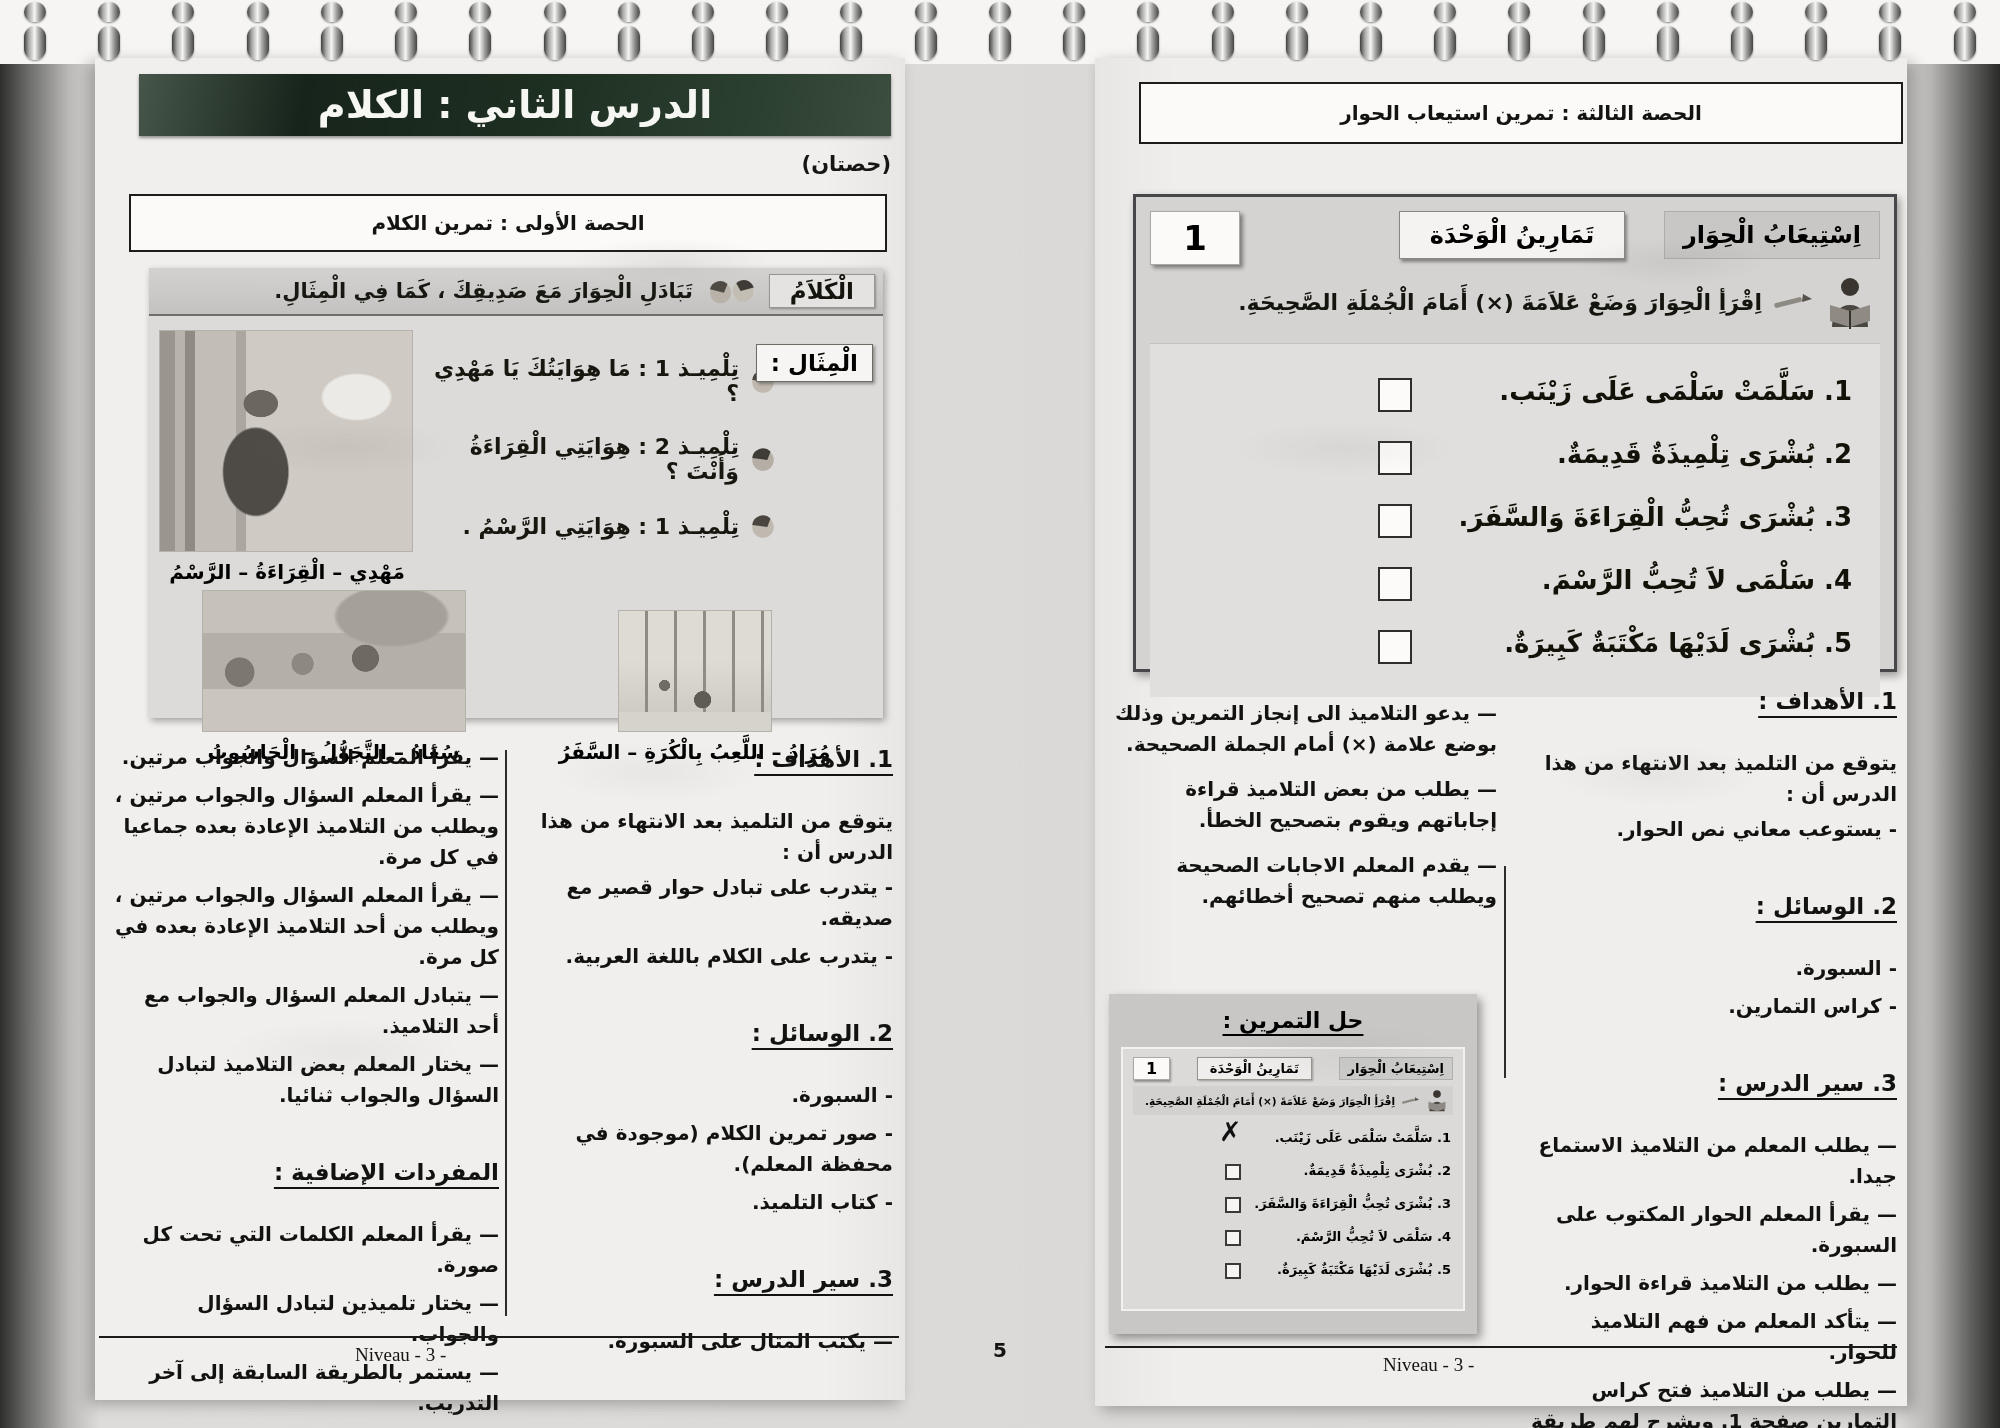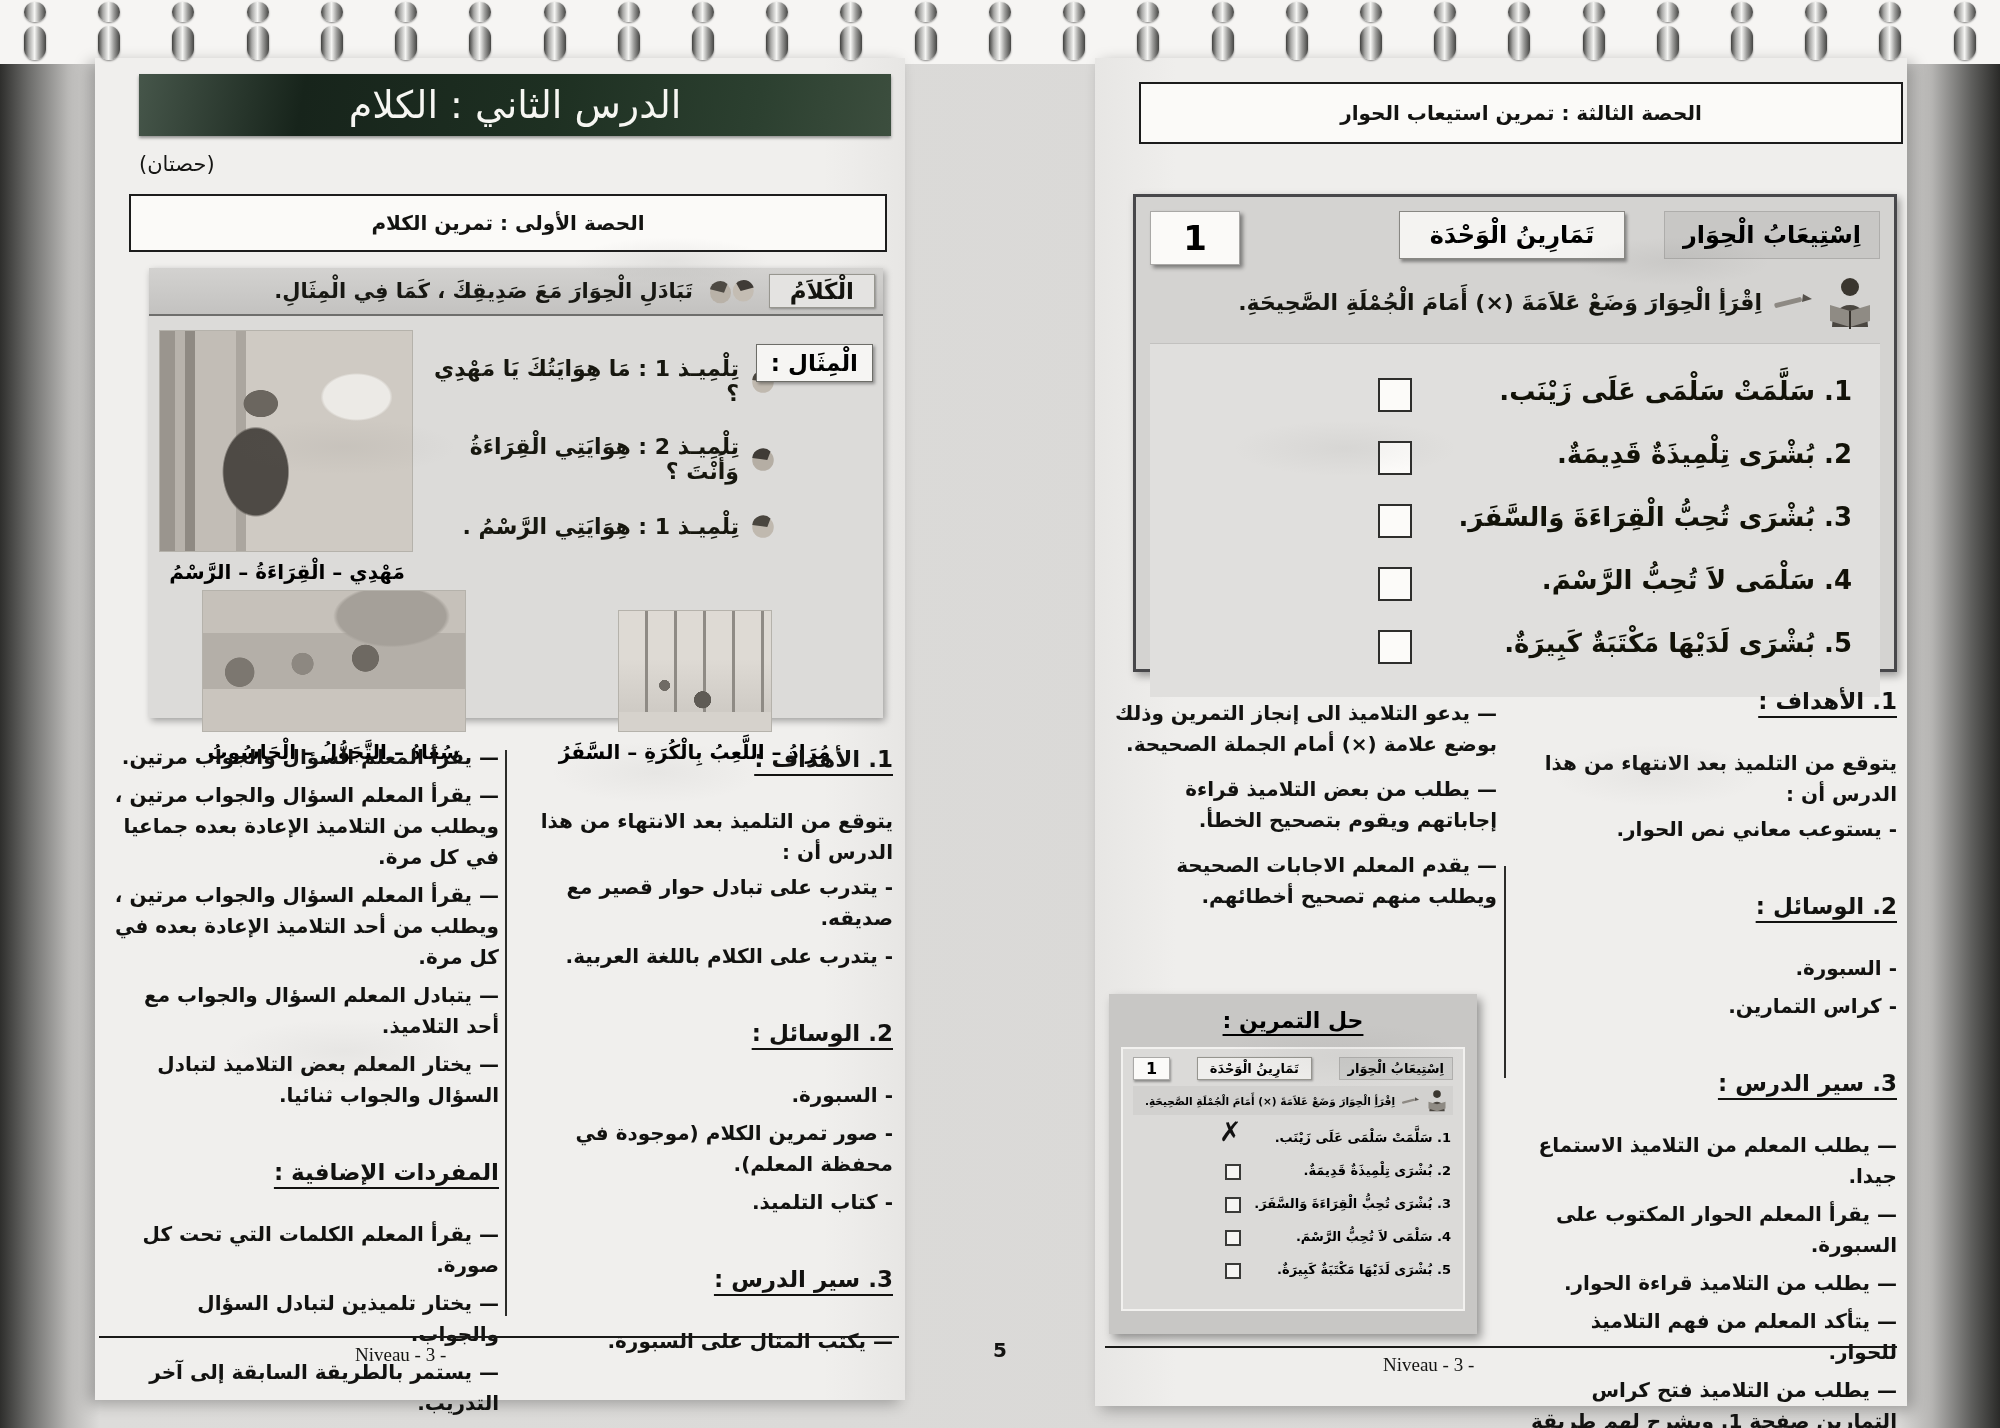--- a/index.html
+++ b/index.html
@@ -27,23 +27,23 @@
       radial-gradient(ellipse 140px 34px at 72% 8%,rgba(110,110,108,.10),transparent 70%),
       radial-gradient(ellipse 160px 40px at 30% 24%,rgba(110,110,108,.08),transparent 70%),
       radial-gradient(ellipse 150px 44px at 70% 52%,rgba(110,110,108,.07),transparent 70%),
       radial-gradient(ellipse 170px 46px at 30% 76%,rgba(110,110,108,.07),transparent 70%);}
   .b{font-weight:700;}
 
   
   .banner{position:absolute;left:44px;top:16px;width:752px;height:62px;
     background:linear-gradient(100deg,#46564a 0%,#17241b 22%,#1e3022 55%,#2c4030 82%,#3c4e3e 100%);
     box-shadow:0 2px 3px rgba(0,0,0,.4);display:flex;align-items:center;justify-content:center;}
-  .banner span{color:#f6f6f2;font-size:38px;font-weight:400;direction:rtl;}
-  .subtitle{position:absolute;left:44px;top:94px;width:752px;text-align:left;
-    font-size:21px;font-weight:400;direction:rtl;color:#161614;}
+  .banner span{color:#f6f6f2;font-size:38px;font-weight:700;direction:rtl;}
+  .subtitle{position:absolute;left:44px;top:94px;width:752px;text-align:right;
+    font-size:21px;font-weight:700;direction:rtl;color:#161614;}
   .session-box{position:absolute;left:34px;top:136px;width:754px;height:54px;border:2px solid #1c1c1c;
     background:#fbfaf8;display:flex;align-items:center;justify-content:center;}
   .session-box span{font-size:20px;font-weight:700;direction:rtl;color:#131311;}
 
   .ex-box{position:absolute;left:54px;top:210px;width:734px;height:450px;background:#dcdbd9;
     box-shadow:2px 3px 7px rgba(0,0,0,.33);}
   .ex-head{height:46px;background:linear-gradient(180deg,#d3d2d0,#c3c2c0);border-bottom:2px solid #6e6e6c;
     display:flex;direction:rtl;align-items:center;gap:10px;padding:0 8px;}
   .chip-label{background:#e4e3e1;border:1px solid #97968f;box-shadow:1px 1px 2px rgba(0,0,0,.3);
     padding:3px 20px;font-size:23px;font-weight:700;color:#14140f;}

